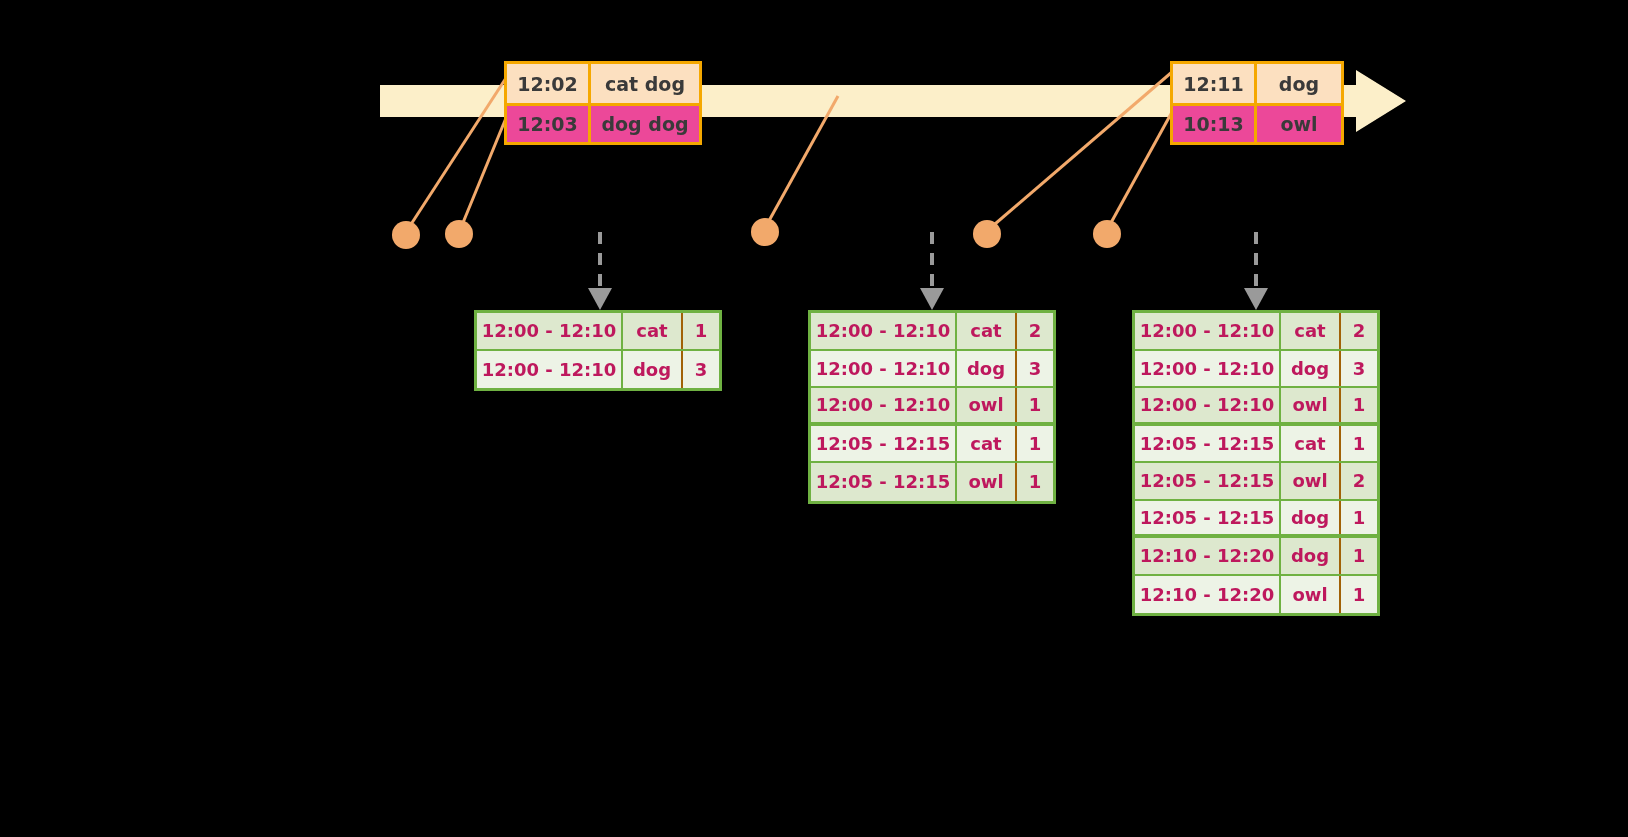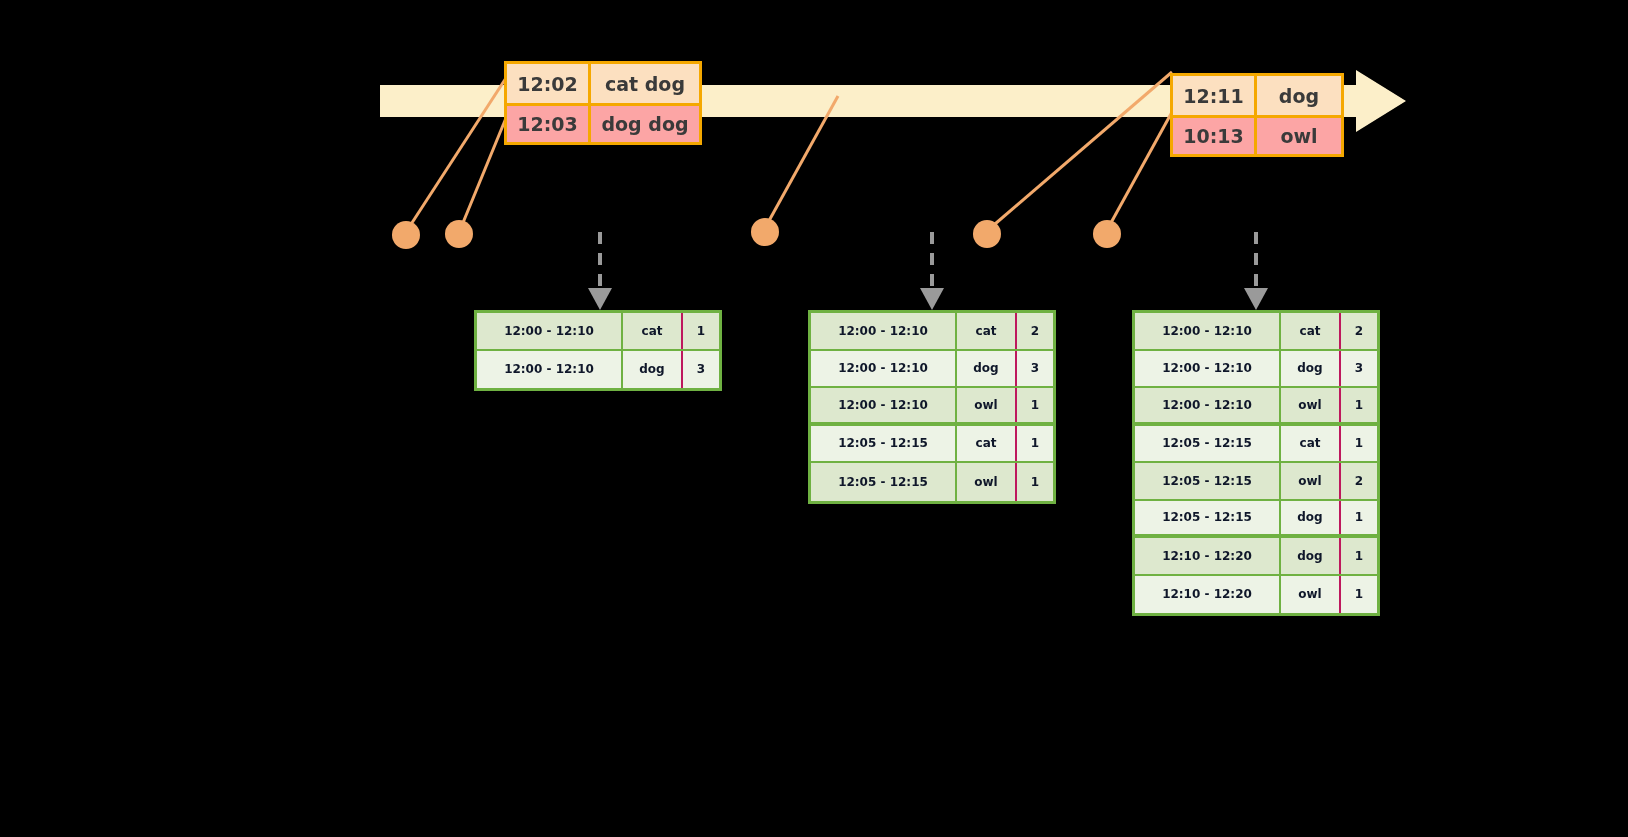--- a/index.html
+++ b/index.html
@@ -38,21 +38,21 @@
   }
   .event-row {
     display: flex;
     height: 39px;
     box-sizing: border-box;
   }
   .event-row + .event-row {
     border-top: 3px solid #F5A800;
   }
   .event-row.shade .cell { background: #FCE0C0; }
-  .event-row.light .cell { background: #fca5a5; }
+  .event-row.light .cell { background: #ec4899; }
   .event-cell-time {
     width: 84px;
     display: flex;
     align-items: center;
     justify-content: center;
     font-size: 19px;
     color: #3a3a3a;
     border-right: 3px solid #F5A800;
     box-sizing: border-box;
   }
@@ -82,27 +82,27 @@
     border-bottom: 2px solid #6FB142;
   }
   .res-row:last-child { border-bottom: none; }
   .res-row.groupend { border-bottom: 4px solid #6FB142; }
   .res-row.shade .rc { background: #DDE8CE; }
   .res-row.light .rc { background: #EDF3E6; }
   .rc {
     display: flex;
     align-items: center;
     justify-content: center;
-    font-size: 12px;
-    color: #0f172a;
+    font-size: 18px;
+    color: #be185d;
     box-sizing: border-box;
     white-space: nowrap;
   }
   .rc-window { width: 146px; border-right: 2px solid #6FB142; }
-  .rc-word   { width: 60px;  border-right: 2px solid #be185d; }
+  .rc-word   { width: 60px;  border-right: 2px solid #a16207; }
   .rc-count  { width: 36px; }
 </style>
 </head>
 <body>
 
 <div id="stage">
 
   <svg class="layer" viewBox="0 0 1628 837">
 
     <g>
@@ -148,21 +148,21 @@
       <div class="event-cell-time cell">12:02</div>
       <div class="event-cell-words cell">cat dog</div>
     </div>
     <div class="event-row light">
       <div class="event-cell-time cell">12:03</div>
       <div class="event-cell-words cell">dog dog</div>
     </div>
   </div>
 
 
-  <div class="event-box" style="left:1170px; top:61px; width:174px;margin-top:12px;">
+  <div class="event-box" style="left:1170px; top:61px; width:174px;">
     <div class="event-row shade">
       <div class="event-cell-time cell">12:11</div>
       <div class="event-cell-words cell">dog</div>
     </div>
     <div class="event-row light">
       <div class="event-cell-time cell">10:13</div>
       <div class="event-cell-words cell">owl</div>
     </div>
   </div>
 

